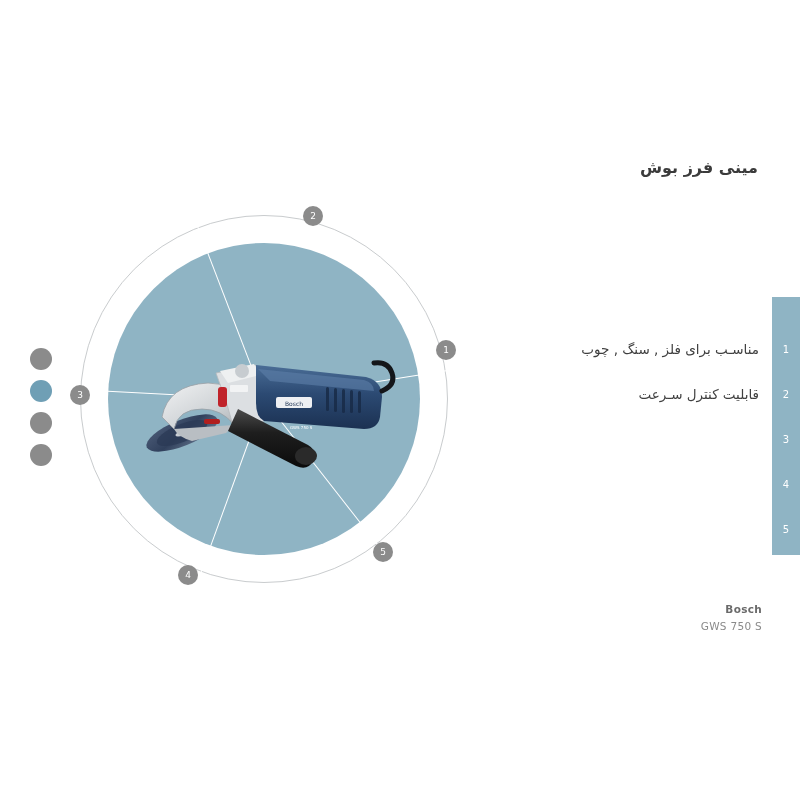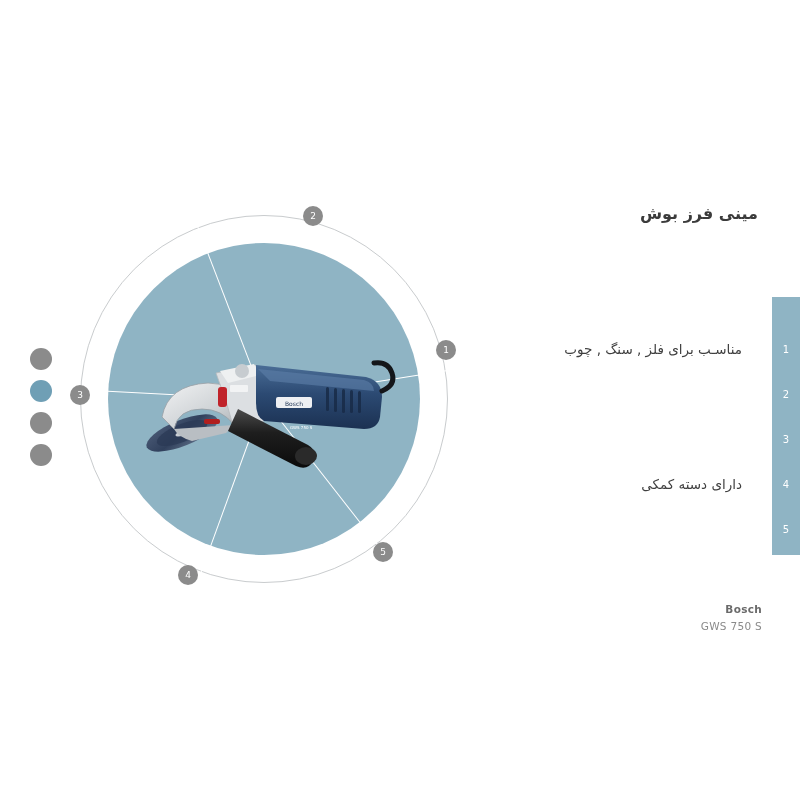--- a/index.html
+++ b/index.html
@@ -22,21 +22,20 @@
   .title {
     position: absolute;
     top: 158px;
     right: 42px;
     font-size: 16px;
     font-weight: bold;
     color: #3b3b3b;
     letter-spacing: 0.5px;
     direction: rtl;
     white-space: nowrap;
-    margin-top: 46px;
   }
 
   
   .circle-wrap {
     position: absolute;
     left: 70px;
     top: 205px;
     width: 390px;
     height: 390px;
   }
@@ -131,21 +130,21 @@
     width: 28px;
     min-width: 28px;
     text-align: center;
     color: #ffffff;
     font-size: 10px;
     font-family: "DejaVu Sans", "Liberation Sans", sans-serif;
   }
   .feature-text {
     flex: 1;
     text-align: right;
-    padding-right: 30px;
+    padding-right: 13px;
     font-size: 13.5px;
     color: #3f3f3f;
     direction: rtl;
     white-space: nowrap;
     letter-spacing: 0.4px;
   }
 
   
   .brand-block {
     position: absolute;
@@ -299,27 +298,27 @@
   </div>
 
   <div class="feature-bar"></div>
   <div class="features">
     <div class="feature-row" style="top:26px;">
       <div class="feature-num">1</div>
       <div class="feature-text">مناسـب برای فلز , سنگ , چوب</div>
     </div>
     <div class="feature-row" style="top:71px;">
       <div class="feature-num">2</div>
+      <div class="feature-text">قابلیت کنترل سـرعت</div>
     </div>
     <div class="feature-row" style="top:116px;">
       <div class="feature-num">3</div>
     </div>
     <div class="feature-row" style="top:161px;">
       <div class="feature-num">4</div>
-      <div class="feature-text">دارای دسته کمکی</div>
     </div>
     <div class="feature-row" style="top:206px;">
       <div class="feature-num">5</div>
     </div>
   </div>
 
   <div class="brand-block">
     <div class="brand-name">Bosch</div>
     <div class="brand-model">GWS 750 S</div>
   </div>

